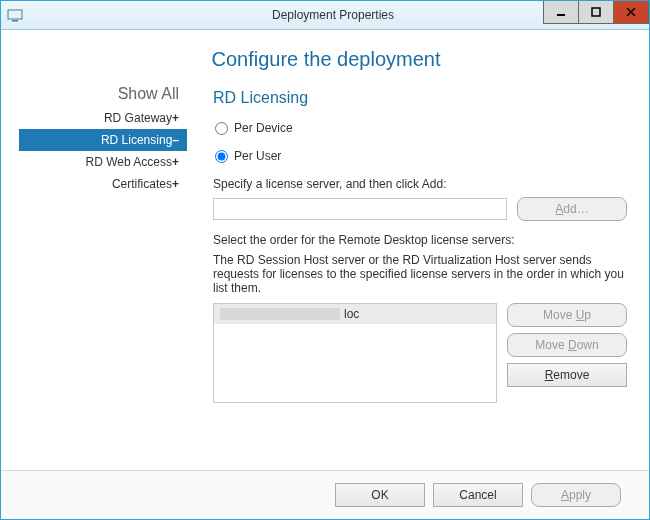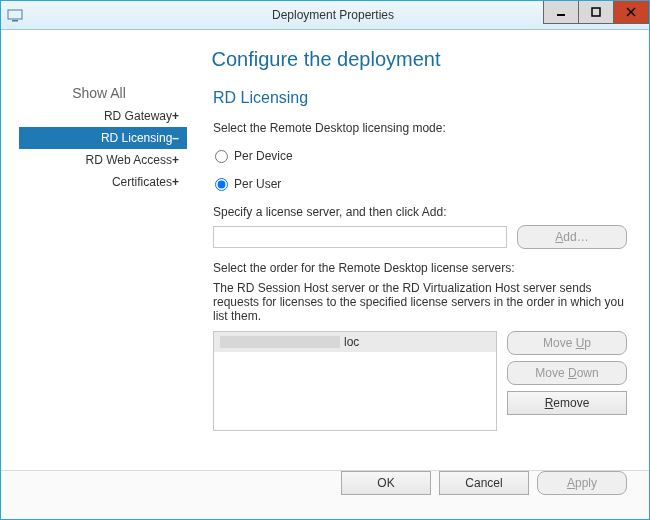--- a/index.html
+++ b/index.html
@@ -7,21 +7,21 @@
   .titlebar{height:28px;background:linear-gradient(#eef7fb,#dceef7);border-bottom:1px solid #9ac9de;display:flex;align-items:center;position:relative;}
   .titlebar .app-icon{width:16px;height:16px;margin-left:6px;display:inline-block;}
   .titlebar .title{position:absolute;left:16px;right:0;text-align:center;font-size:12px;color:#333;pointer-events:none;}
   .win-controls{margin-left:auto;display:flex;height:100%;}
   .win-btn{width:34px;height:22px;border:1px solid #666;border-top:none;background:#d9d9d9;display:flex;align-items:center;justify-content:center;margin-left:-1px;font-family:Arial;font-size:11px;}
   .win-btn.close{background:#c9452a;color:#000;}
   .body{flex:1;display:flex;flex-direction:column;padding:18px 18px 0 18px;overflow:hidden;}
   .page-title{font-size:20px;color:#1b6ea5;font-weight:400;margin:0 0 14px 2px;text-align:center;}
   .content{flex:1;display:flex;overflow:hidden;}
   .sidebar{width:168px;flex:none;}
-  .show-all{font-size:14px;color:#666;text-align:center;padding:0 8px 4px 0;}
+  .show-all{font-size:16px;color:#666;text-align:right;padding:0 8px 4px 0;}
   .nav-item{display:flex;align-items:center;justify-content:flex-end;padding:4px 8px 4px 12px;font-size:12px;color:#333;cursor:default;}
   .nav-item .exp{font-weight:bold;color:#333;}
   .nav-item.selected{background:#1f79b5;color:#fff;}
   .nav-item.selected .exp{color:#fff;}
   .main{flex:1;padding:0 4px 0 26px;overflow:auto;}
   .section-title{font-size:16px;color:#1b6ea5;font-weight:400;margin:4px 0 14px 0;}
   .label{font-size:12px;color:#333;margin:8px 0 6px 0;}
   .radio-row{display:flex;align-items:flex-end;margin:14px 0 2px 2px;font-size:12px;}
   .radio-row input{margin:0 6px 0 0;}
   .field-row{display:flex;align-items:center;margin:4px 0 10px 0;}
@@ -29,21 +29,21 @@
   .btn{height:24px;min-width:90px;padding:0 14px;border:1px solid #a9acae;background:linear-gradient(#f6f6f6,#e7e7e7);font-size:12px;color:#333;cursor:default;box-sizing:border-box;}
   .btn:disabled{color:#9a9a9a;background:#efefef;border-radius:8px;}
   .btn.wide{min-width:110px;}
   .desc{font-size:12px;color:#333;margin:2px 0;}
   .list-area{display:flex;margin-top:8px;}
   .listbox{flex:1;height:100px;border:1px solid #c5c9cc;background:#fff;box-sizing:border-box;overflow:auto;}
   .list-item{display:flex;align-items:center;height:20px;padding:0 6px;font-size:12px;}
   .list-item.sel{background:#eaeaea;text-align:center;}
   .redact{display:inline-block;width:120px;height:12px;background:#d7d7d7;margin-right:4px;}
   .list-buttons{width:120px;margin-left:10px;display:flex;flex-direction:column;gap:6px;}
-  .footer{height:48px;border-top:1px solid #d9d9d9;display:flex;justify-content:flex-end;padding:0 22px;gap:8px;background:#fafafa;}
+  .footer{height:48px;border-top:1px solid #d9d9d9;display:flex;align-items:center;justify-content:flex-end;padding:0 28px;gap:8px;background:#fafafa;}
   .u{text-decoration:underline;}
 </style>
 </head>
 <body>
 
 <div class="window">
   <div class="titlebar">
     <span class="app-icon">
       <svg width="16" height="16" viewBox="0 0 16 16">
           <rect x="1" y="3" width="14" height="9" fill="none" stroke="#4a7ca3" stroke-width="1"></rect>
@@ -91,21 +91,20 @@
         </div>
         <div class="nav-item">
           <span>Certificates</span>
           <span class="exp">+</span>
         </div>
       </div>
 
       <div class="main">
         <div class="section-title">RD Licensing</div>
 
-        <div class="label">Select the Remote Desktop licensing mode:</div>
         <label class="radio-row">
           <input type="radio" name="mode" style="">
           <span>Per Device</span>
         </label>
         <label class="radio-row">
           <input type="radio" name="mode" checked="" style="">
           <span>Per User</span>
         </label>
 
         <div class="label" style="margin-top:14px">Specify a license server, and then click Add:</div>

